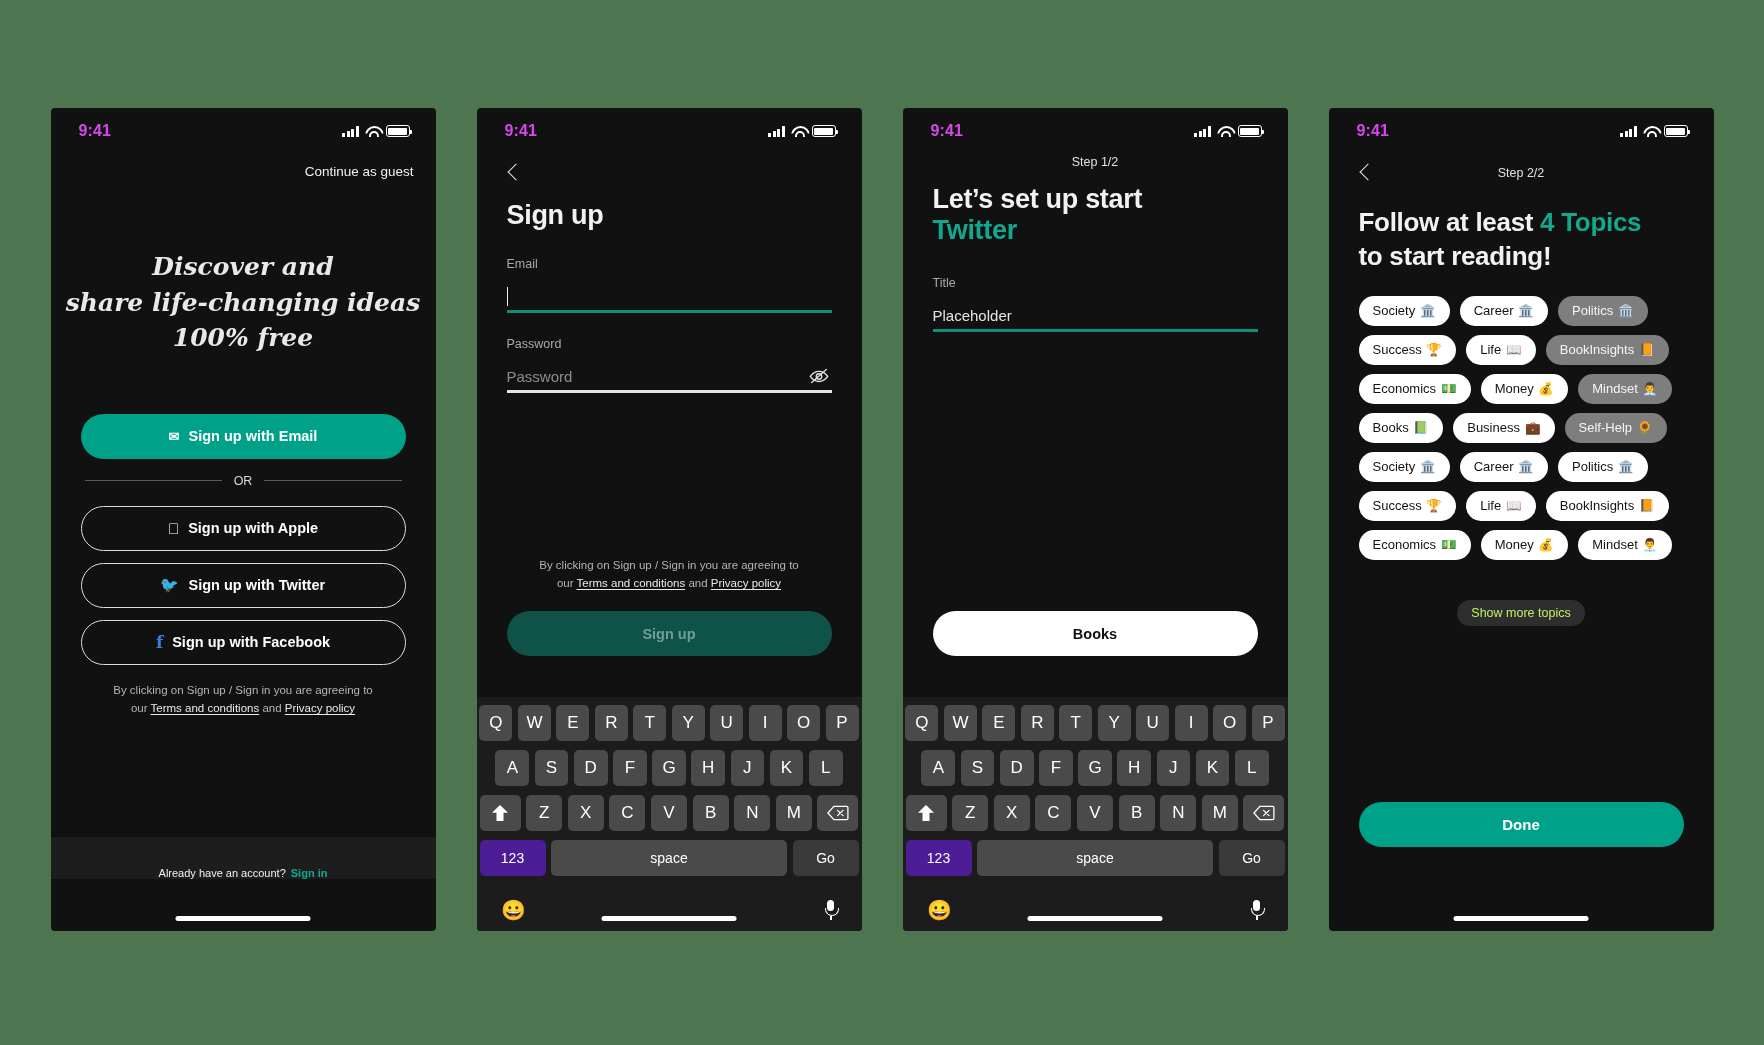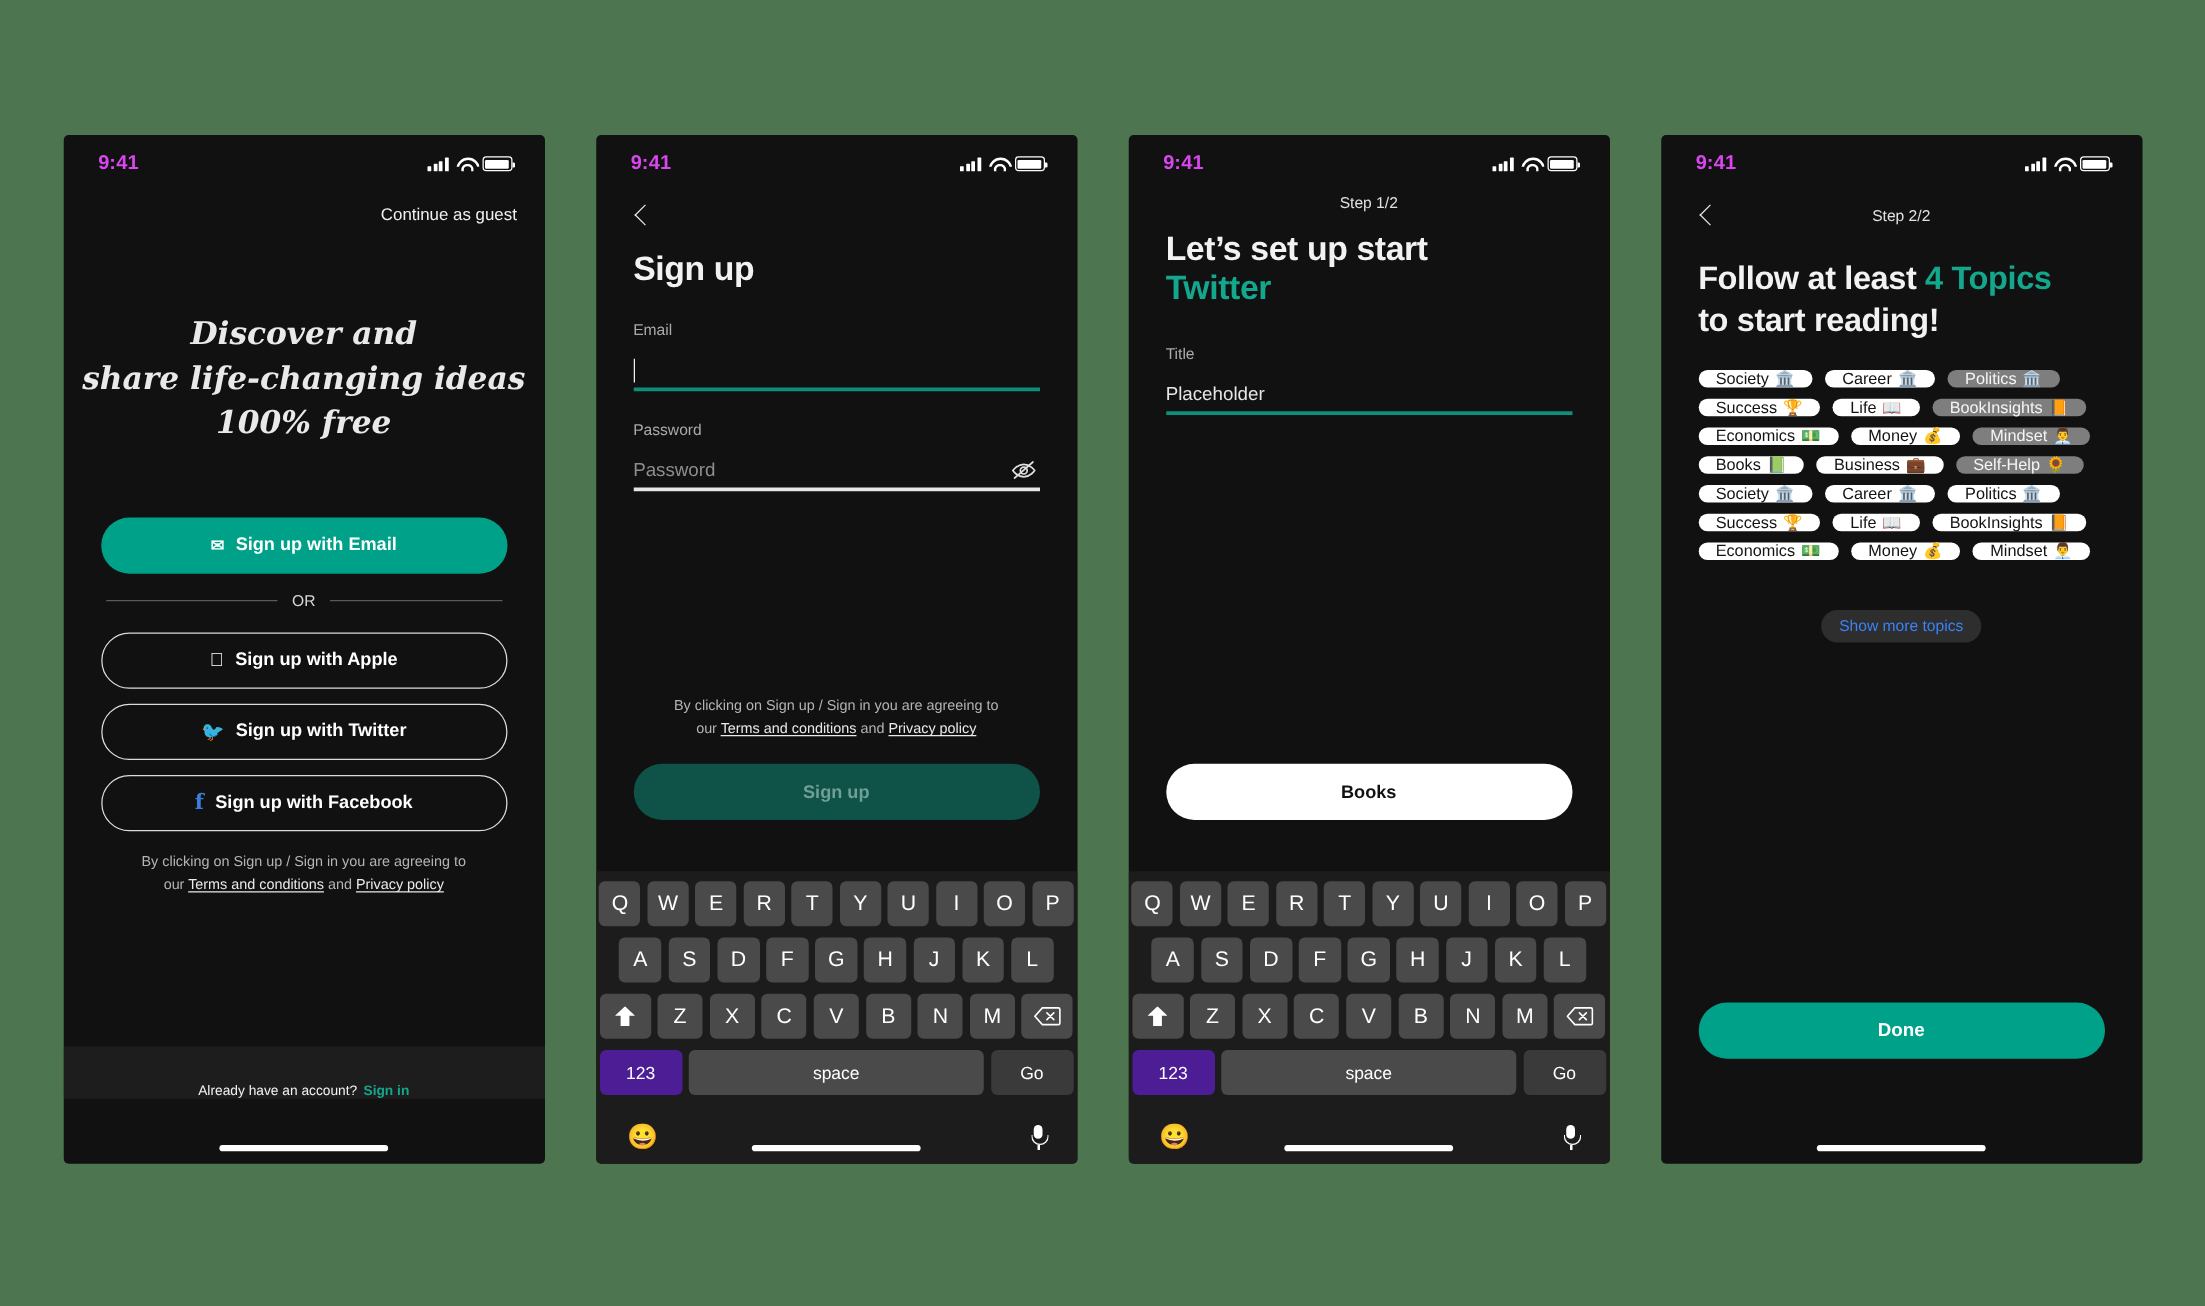--- a/index.html
+++ b/index.html
@@ -169,29 +169,29 @@
   .shift-ic { width:16px; height:16px; background:#fff;
     clip-path: polygon(50% 0, 100% 48%, 72% 48%, 72% 100%, 28% 100%, 28% 48%, 0 48%); }
   .del-ic { width:22px; height:16px; position:relative; }
   .del-ic svg { width:22px; height:16px; display:block; }
 
   
   .title-follow { font-size:26px; font-weight:bold; line-height:1.3; letter-spacing:-.3px; color:#f2f2f2; }
   .title-follow .hl { color:#13a88e; }
   .chips { display:flex; flex-wrap:wrap; gap:9px 10px; margin-top:22px; }
   .chip {
-    border-radius:18px; height:14px; padding:0 14px;
+    border-radius:18px; height:30px; padding:0 14px;
     display:inline-flex; align-items:center; gap:5px;
     font-size:13px; cursor:pointer; white-space:nowrap;
   }
   .chip.on { background:#ffffff; color:#131313; }
   .chip.off { background:#7e7e7e; color:#f5f5f5; }
   .chip .em { font-size:12.5px; }
   .showmore {
-    margin: 40px auto 12px; background:#2e2e2e; color:#3b82f6;
+    margin: 40px auto 12px; background:#2e2e2e; color:#bef264;
     border-radius:15px; height:26px; padding:0 14px; width:max-content;
     display:flex; align-items:center; font-size:12.5px; cursor:pointer;
   }
   .btn-done {
     position:absolute; left:30px; right:30px; bottom:84px;
     height:45px; border-radius:24px; background:#00a189; color:#fff;
     display:flex; align-items:center; justify-content:center;
     font-size:15px; font-weight:bold; cursor:pointer;
   }
   .hdr-row { display:flex; align-items:center; padding: 8px 26px 0; position:relative; }

